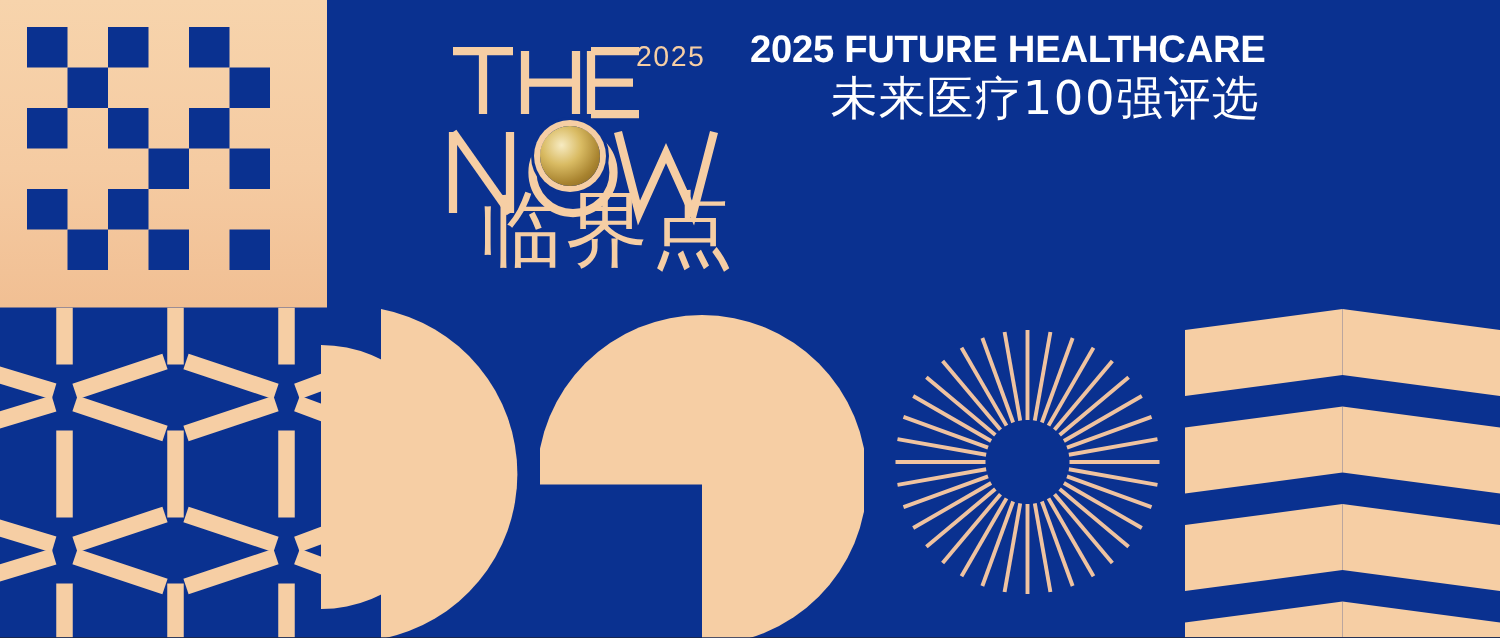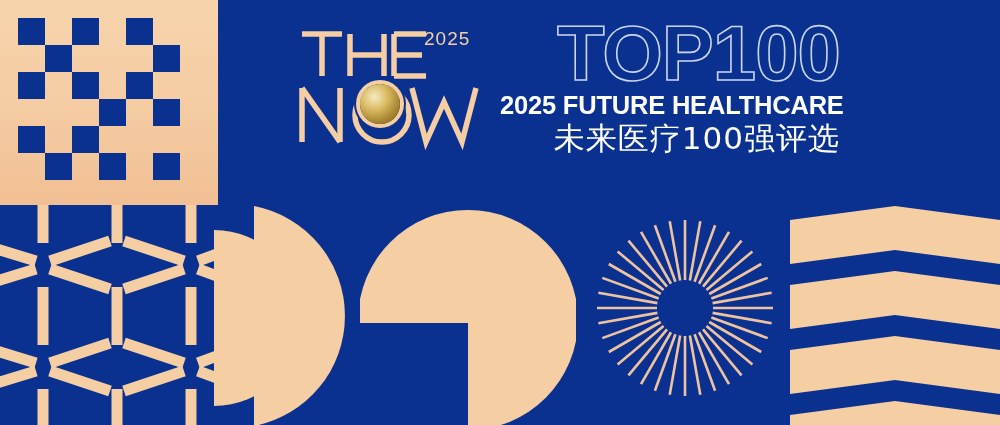--- a/index.html
+++ b/index.html
@@ -272,20 +272,20 @@
         <line x1="44" y1="120" x2="44" y2="66"></line>
 
         <circle cx="86" cy="93" r="27"></circle>
 
         <polyline points="116,66 130,120 148,80 166,120 180,66"></polyline>
       </g>
     </svg>
   </div>
   <div class="gold-dot"></div>
   <div class="year-sup">2025</div>
+  <div class="cn-logo">临界点</div>
 
   <div class="topblock">
-    <div class="top100">TOP100</div>
     <div class="sub-en">2025 FUTURE HEALTHCARE</div>
     <div class="sub-cn">未来医疗100强评选</div>
   </div>
 
 </div>
 
 </body></html>

